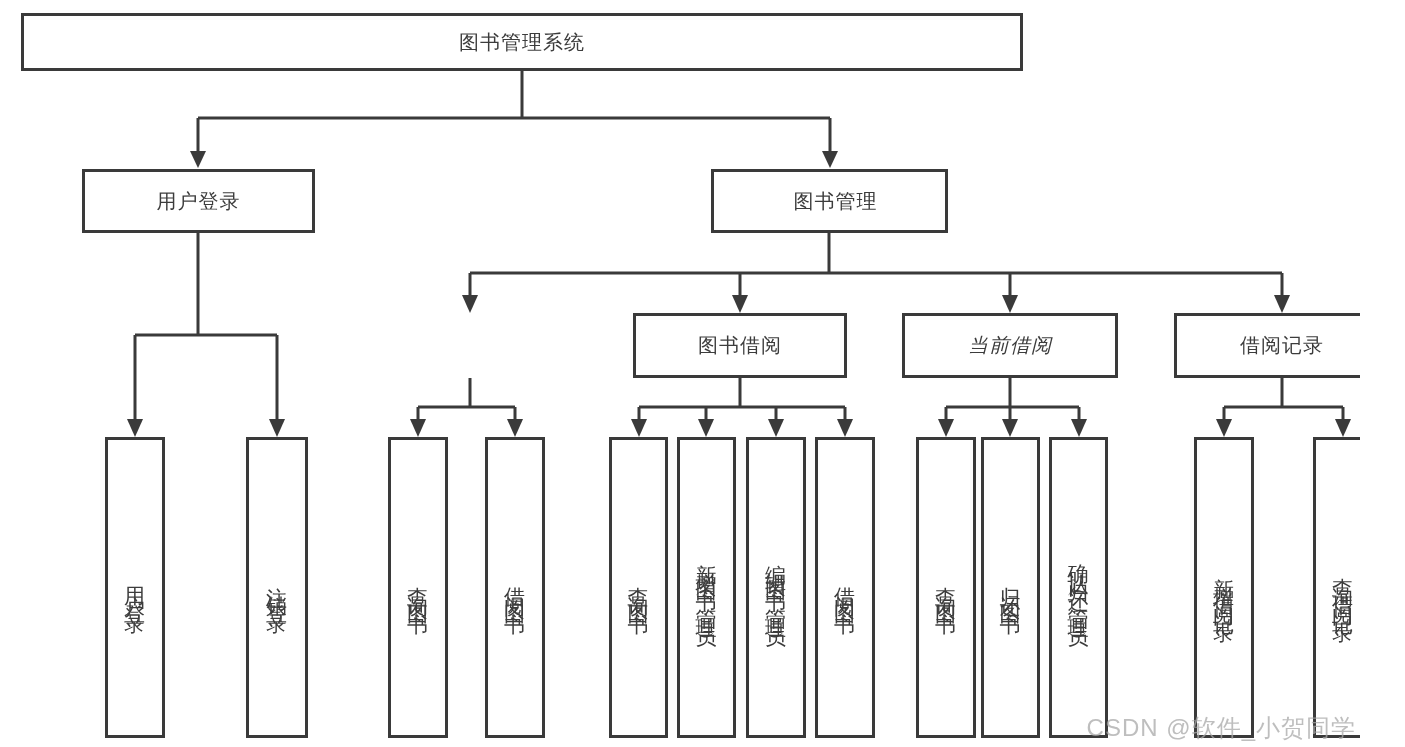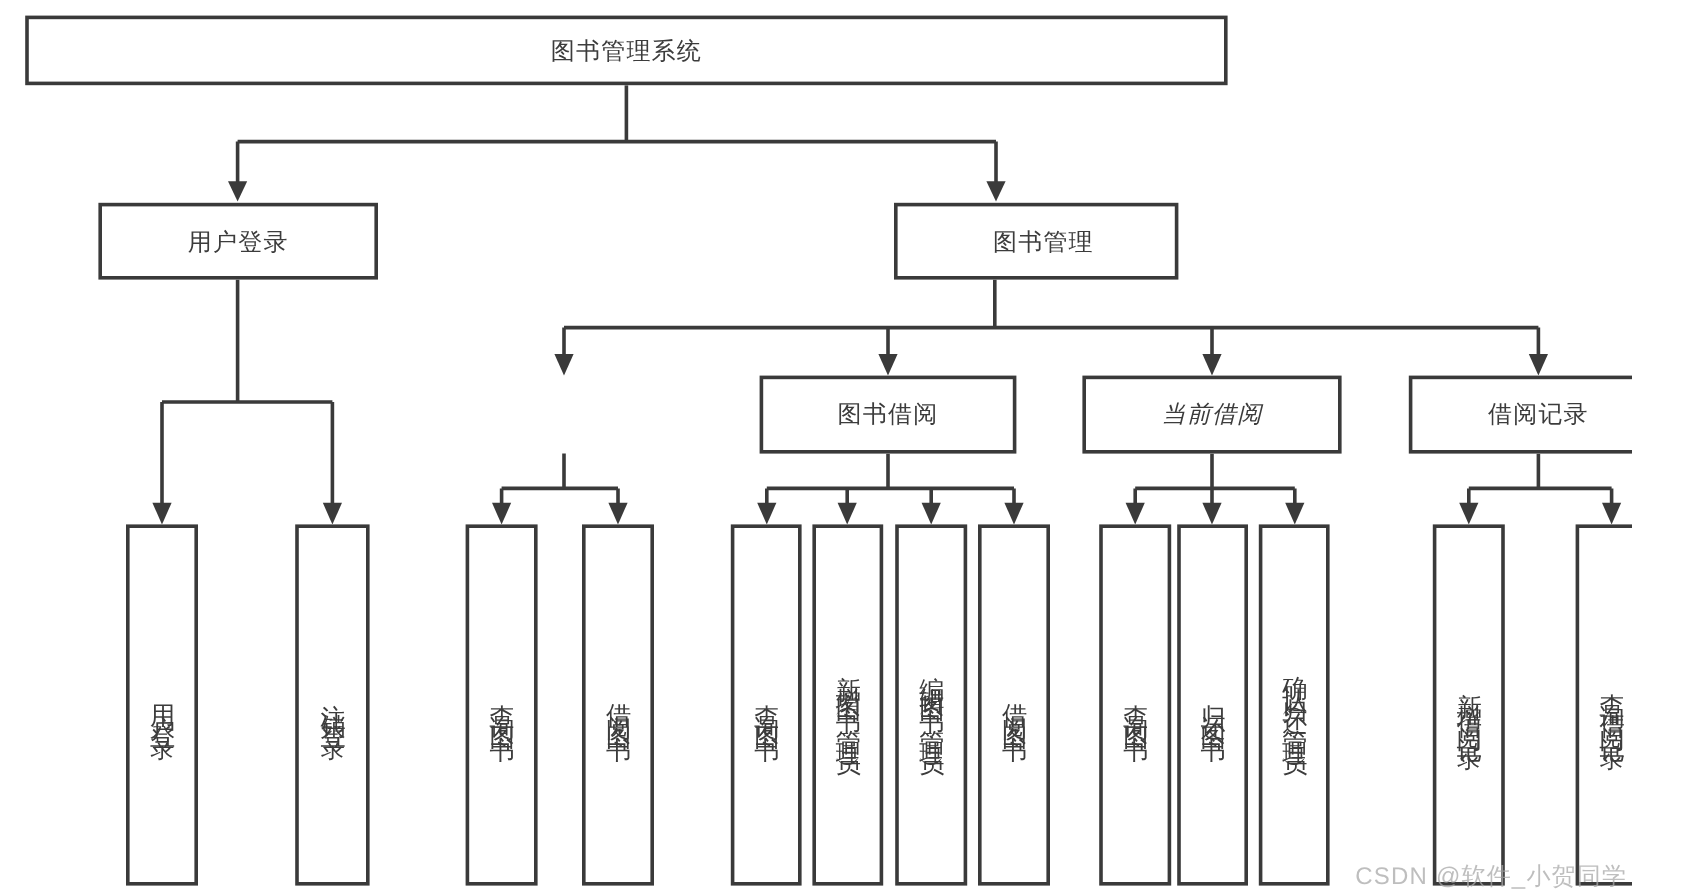--- a/index.html
+++ b/index.html
@@ -32,21 +32,21 @@
     writing-mode:vertical-rl;
     font-size:21px;
     letter-spacing:9px;
     line-height:1;
     color:var(--text);
     white-space:nowrap;
   }
   .watermark{
     position:absolute;
     right:4px;bottom:3px;
-    font-size:20px;
+    font-size:24px;
     color:var(--wm);
     opacity:0.75;
     letter-spacing:1px;
     z-index:3;
   }
 </style>
 </head>
 <body>
 
 <div class="stage">
@@ -83,21 +83,21 @@
     <polygon points="1079,437 1071,419 1087,419"></polygon>
 
     <path d="M1282 378 V407 M1224 407 H1343 M1224 407 V424 M1343 407 V424"></path>
     <polygon points="1224,437 1216,419 1232,419"></polygon>
     <polygon points="1343,437 1335,419 1351,419"></polygon>
   </svg>
 
   <div class="node h" style="left:21px;top:13px;width:1002px;height:58px;">图书管理系统</div>
 
   <div class="node h" style="left:82px;top:169px;width:233px;height:64px;">用户登录</div>
-  <div class="node h" style="left:745px;top:169px;width:237px;height:64px;padding-left:12px;">图书管理</div>
+  <div class="node h" style="left:711px;top:169px;width:237px;height:64px;padding-left:12px;">图书管理</div>
 
   <div class="node h" style="left:633px;top:313px;width:214px;height:65px;">图书借阅</div>
   <div class="node h" style="left:902px;top:313px;width:216px;height:65px;font-style:italic;">当前借阅</div>
   <div class="node h" style="left:1174px;top:313px;width:216px;height:65px;">借阅记录</div>
 
   <div class="node leaf" style="left:105px;top:437px;width:60px;height:301px;">
     <span>用户登录</span>
   </div>
   <div class="node leaf" style="left:246px;top:437px;width:62px;height:301px;">
     <span>注销登录</span>

